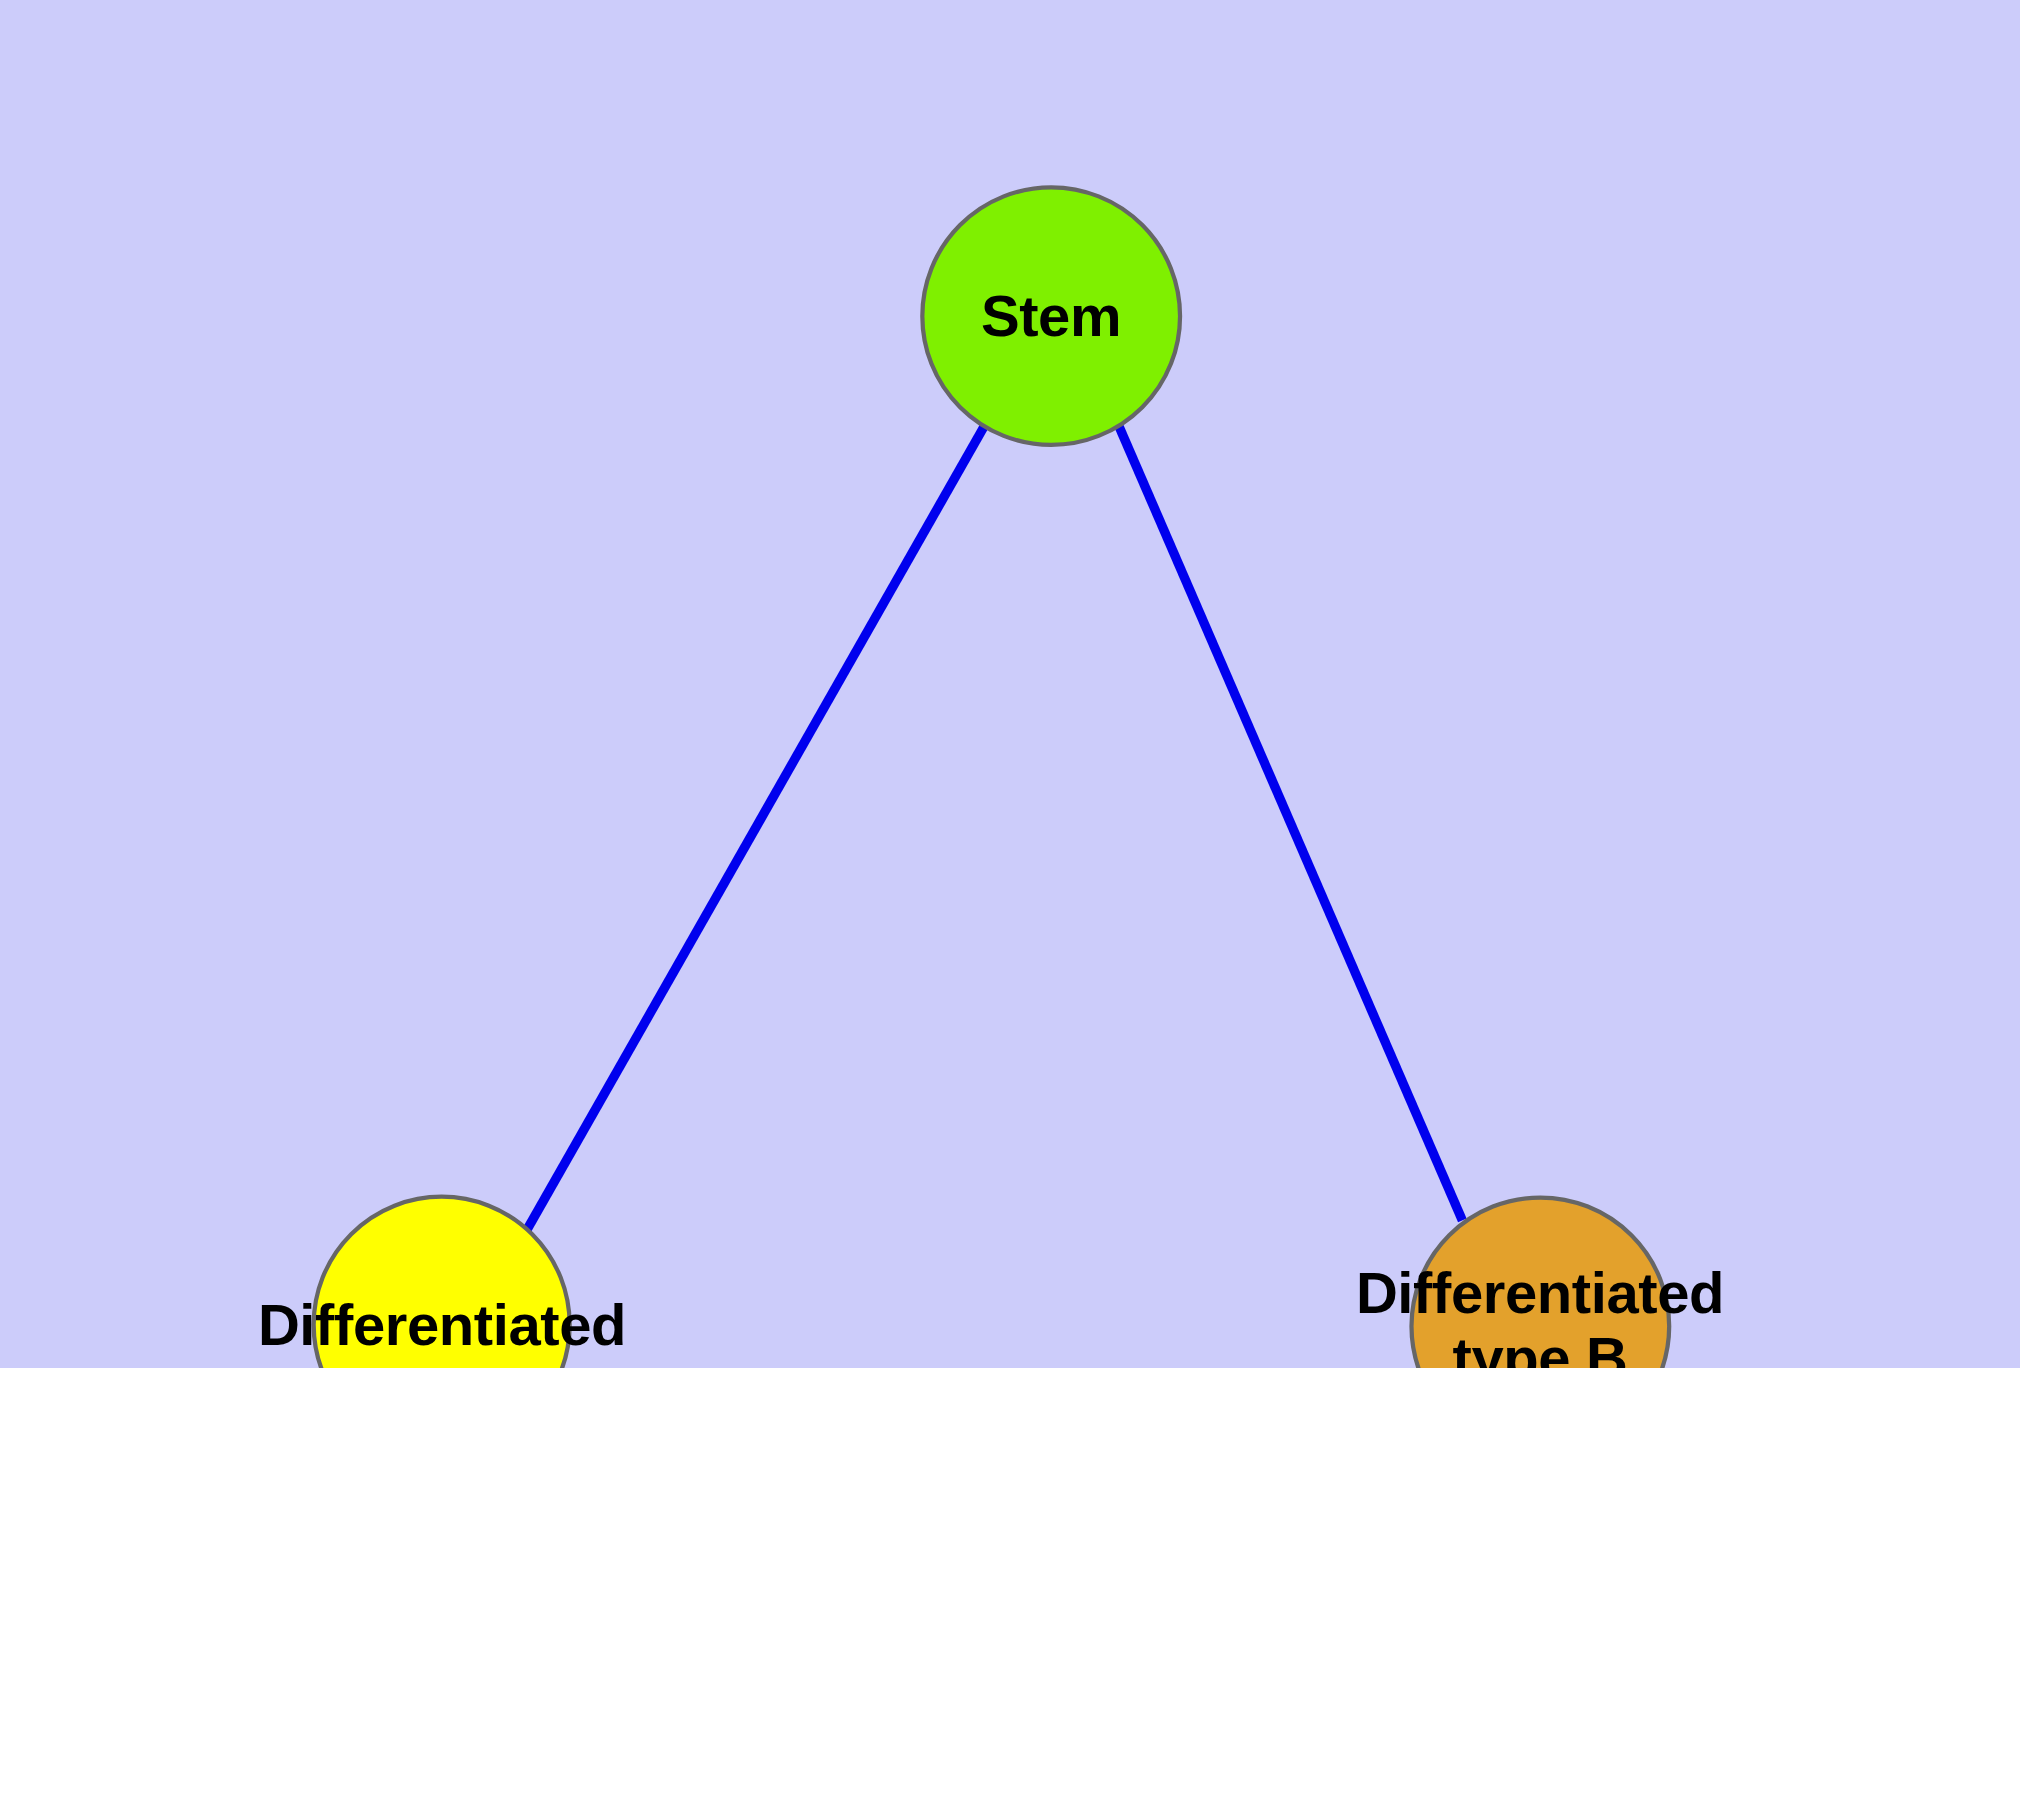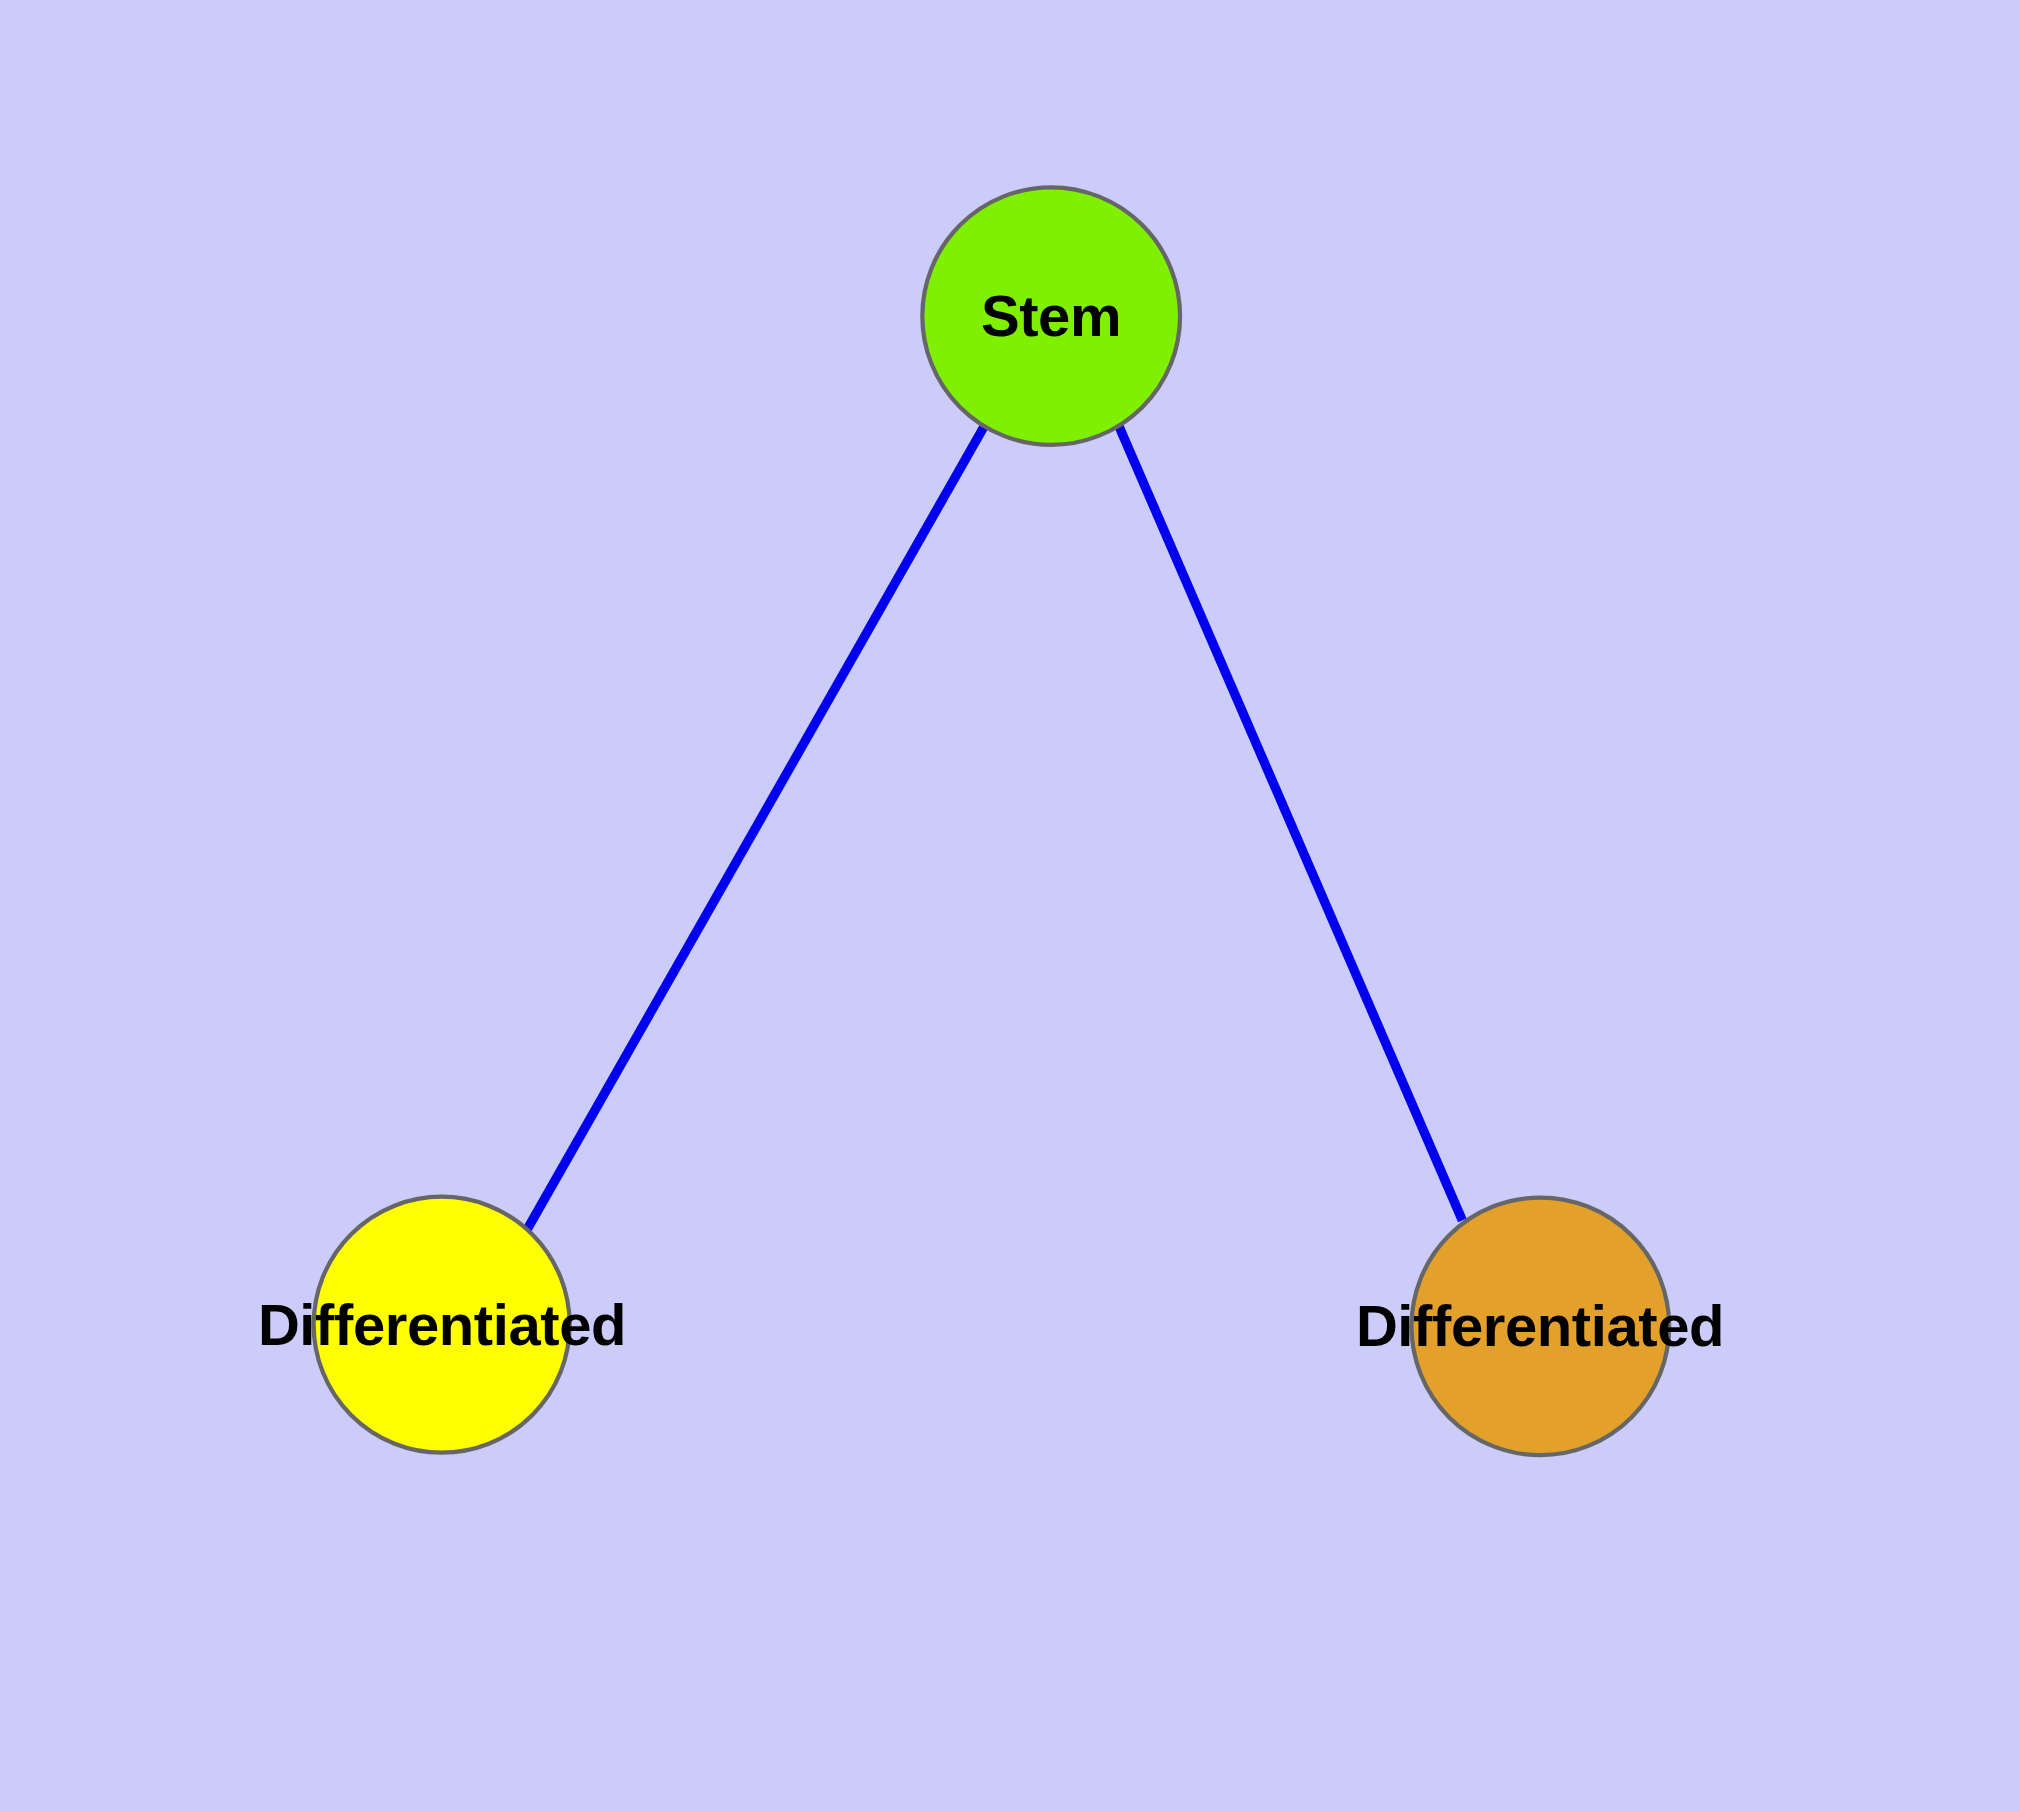--- a/index.html
+++ b/index.html
@@ -35,21 +35,21 @@
     line-height: 1.12;
     letter-spacing: -0.4px;
     pointer-events: none;
     transform: translate(-50%, -50%);
   }
   .node-label .line { display: block; }
 </style>
 </head>
 <body>
 
-<div id="canvas" style="width: 2021px; height: 1812px;">
+<div id="canvas" style="width: 2021px; height: 1368px;">
 
   <div id="bg-rect" style="background: rgb(204, 204, 250);"></div>
 
   <svg id="graph-svg" viewBox="0 0 2384 2138" preserveAspectRatio="none" xmlns="http://www.w3.org/2000/svg" style="width: 2021px; height: 1812px;">
     <g id="edge-layer">
         <line x1="1161" y1="503" x2="621" y2="1452" stroke="#0000ee" stroke-width="11" stroke-linecap="butt"></line>
         <line x1="1320" y1="503" x2="1725" y2="1440" stroke="#0000ee" stroke-width="11" stroke-linecap="butt"></line>
       </g>
     <g id="node-layer">
         <circle cx="1240" cy="373" r="152" fill="#7ff000" stroke="#666666" stroke-width="5"></circle>
@@ -60,17 +60,18 @@
 
   <div id="label-layer">
       <div class="node-label" style="left: 1051px; top: 316px; font-size: 58px; color: rgb(0, 0, 0);">
         <span class="line">Stem</span>
       </div>
       <div class="node-label" style="left: 442px; top: 1325px; font-size: 58px; color: rgb(0, 0, 0);">
         <span class="line">Differentiated</span>
       </div>
       <div class="node-label" style="left: 1540px; top: 1326px; font-size: 58px; color: rgb(0, 0, 0);">
         <span class="line">Differentiated</span>
+        <span class="line">type B</span>
       </div>
     </div>
 
 </div>
 
 
 </body></html>

